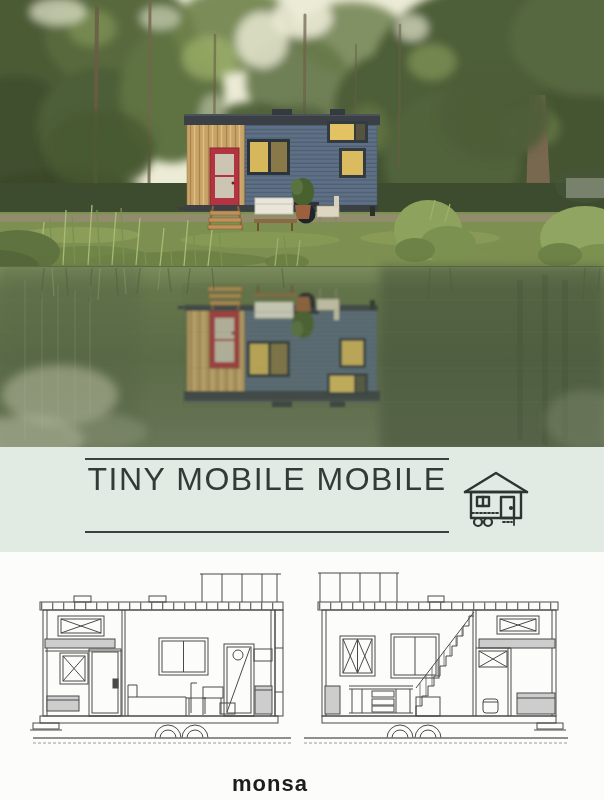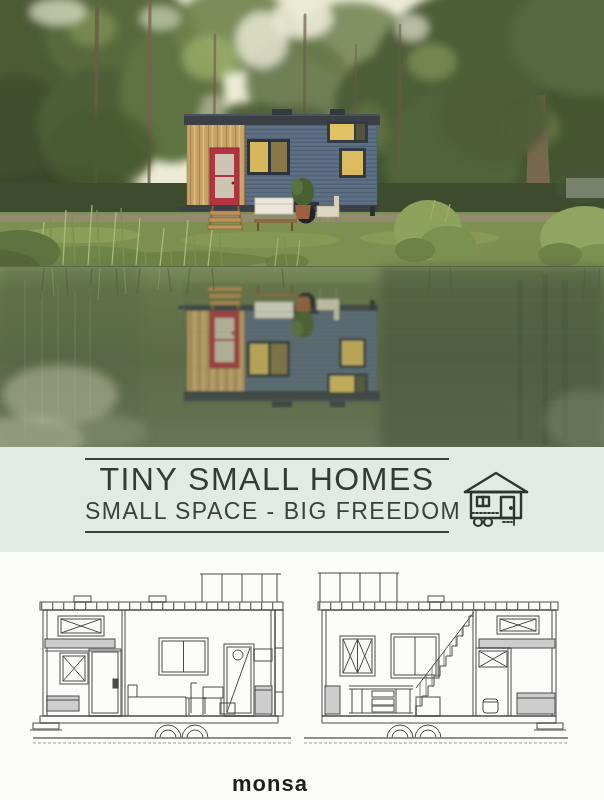--- a/index.html
+++ b/index.html
@@ -201,22 +201,21 @@
       <ellipse cx="22" cy="440" rx="62" ry="24" fill="#c2c5a9" opacity="0.5"></ellipse>
       <ellipse cx="105" cy="432" rx="42" ry="18" fill="#9aa384" opacity="0.4"></ellipse>
       <ellipse cx="585" cy="420" rx="40" ry="30" fill="#8a9579" opacity="0.35"></ellipse>
     </g>
   </svg>
   </div>
 
   <div class="band">
     <div class="titleblock">
       <div class="rule rule-top"></div>
-      <h1 class="booktitle">TINY SMALL HOMES</h1>
-      <h2 class="booksubtitle">SMALL SPACE - BIG FREEDOM</h2>
+      <h1 class="booktitle">TINY MOBILE MOBILE</h1>
       <div class="rule rule-bottom"></div>
     </div>
     <svg class="houseicon" viewBox="0 0 68 62">
       <g fill="none" stroke="#2e3431" stroke-width="2.4" stroke-linejoin="round" stroke-linecap="round">
         <path d="M3 24 L34 5 L65 24"></path>
         <line x1="3" y1="24" x2="65" y2="24"></line>
         <rect x="9" y="24" width="50" height="26"></rect>
         <rect x="39" y="29" width="13" height="21"></rect>
         <rect x="15" y="29" width="12" height="9"></rect>
         <line x1="21" y1="29" x2="21" y2="38"></line>

